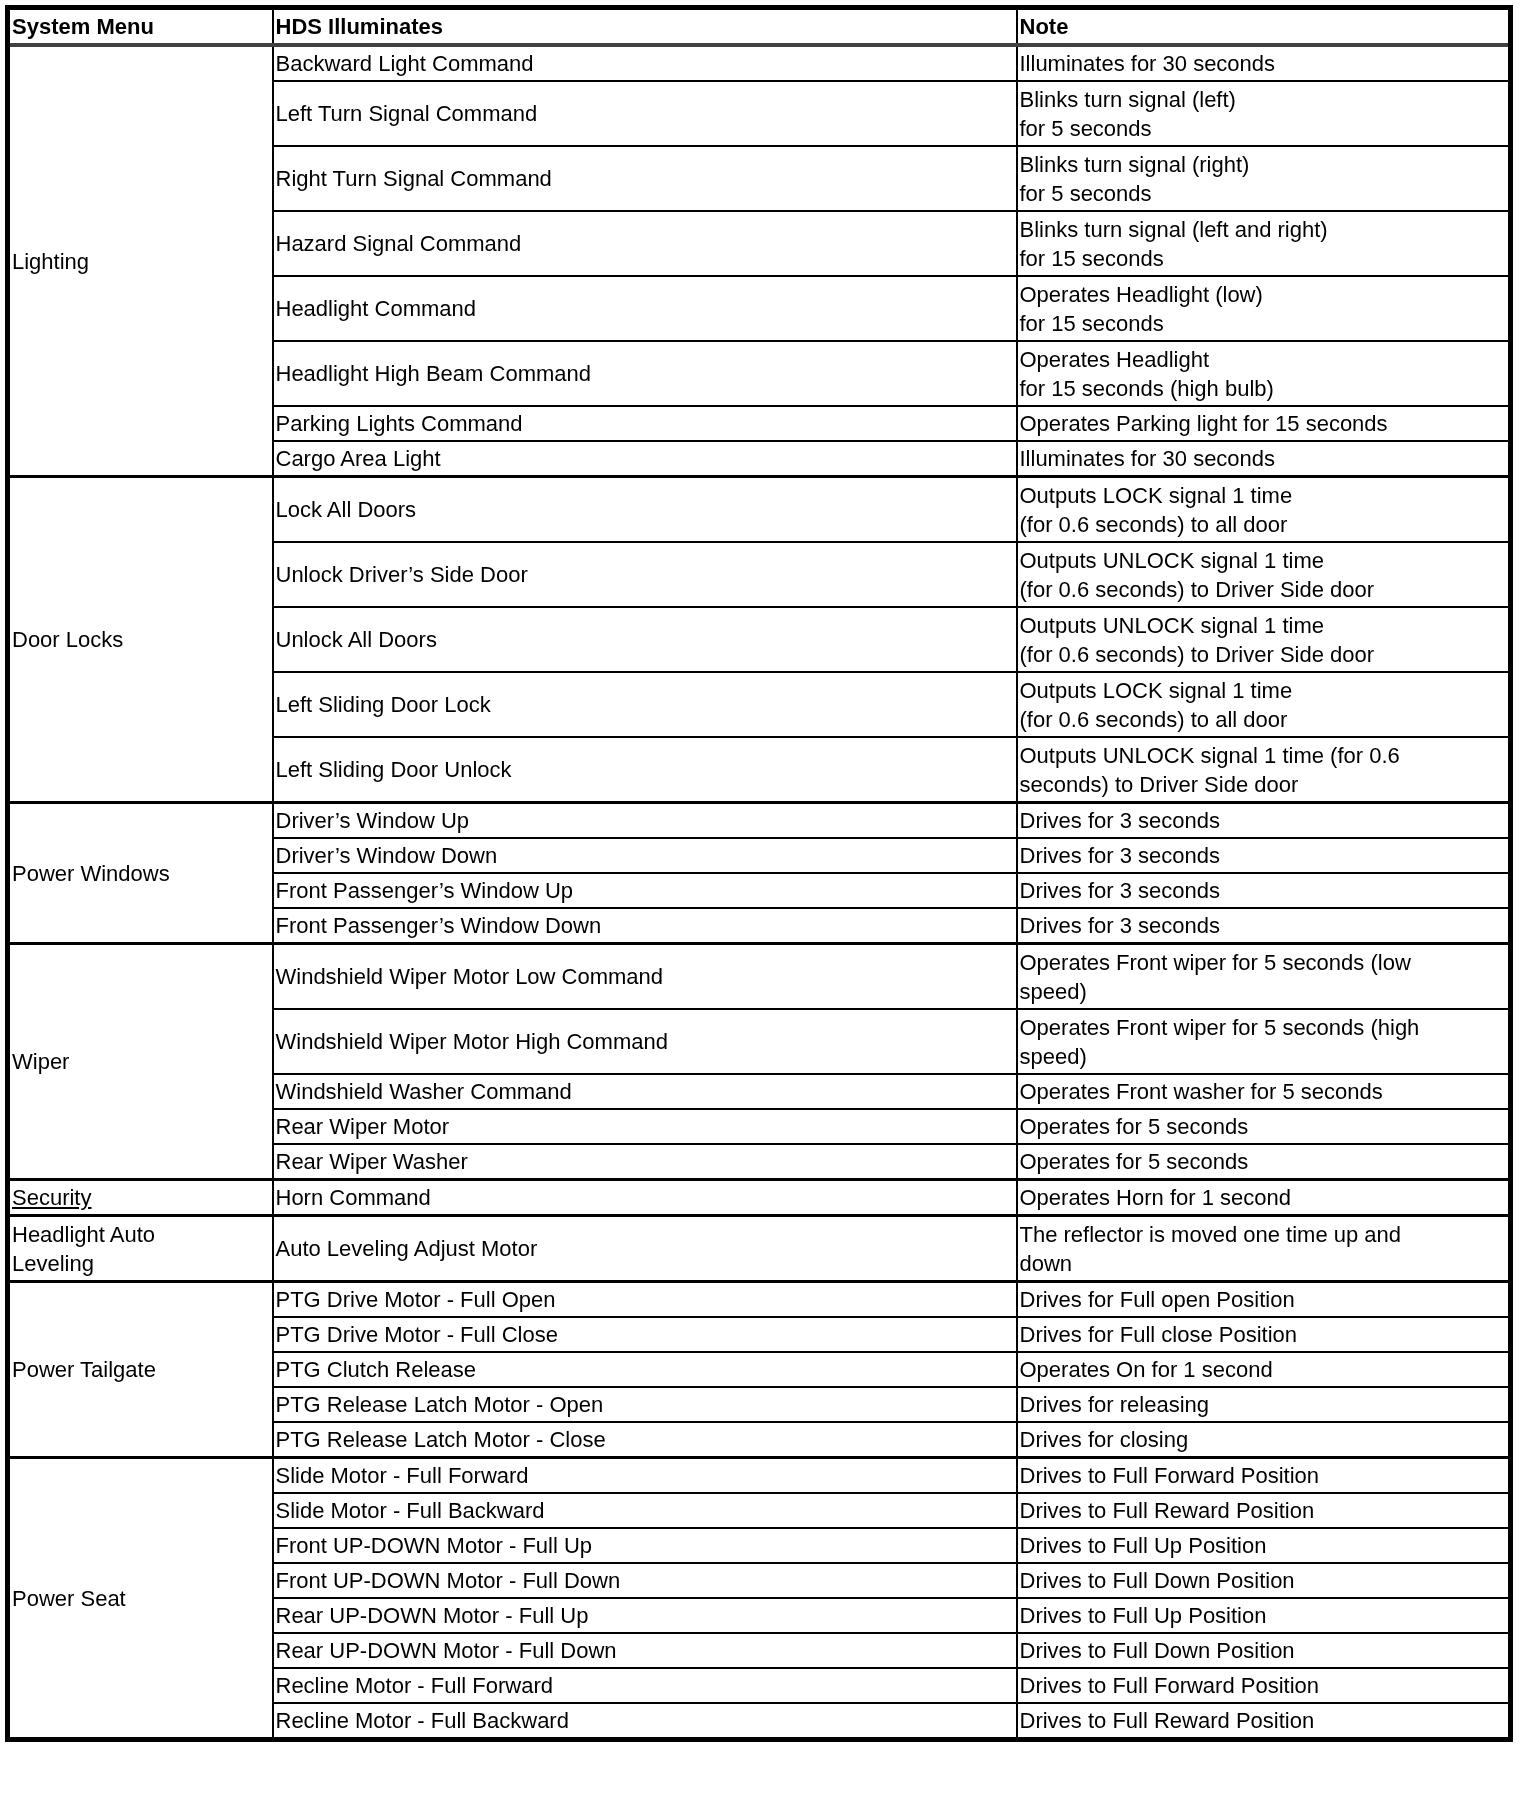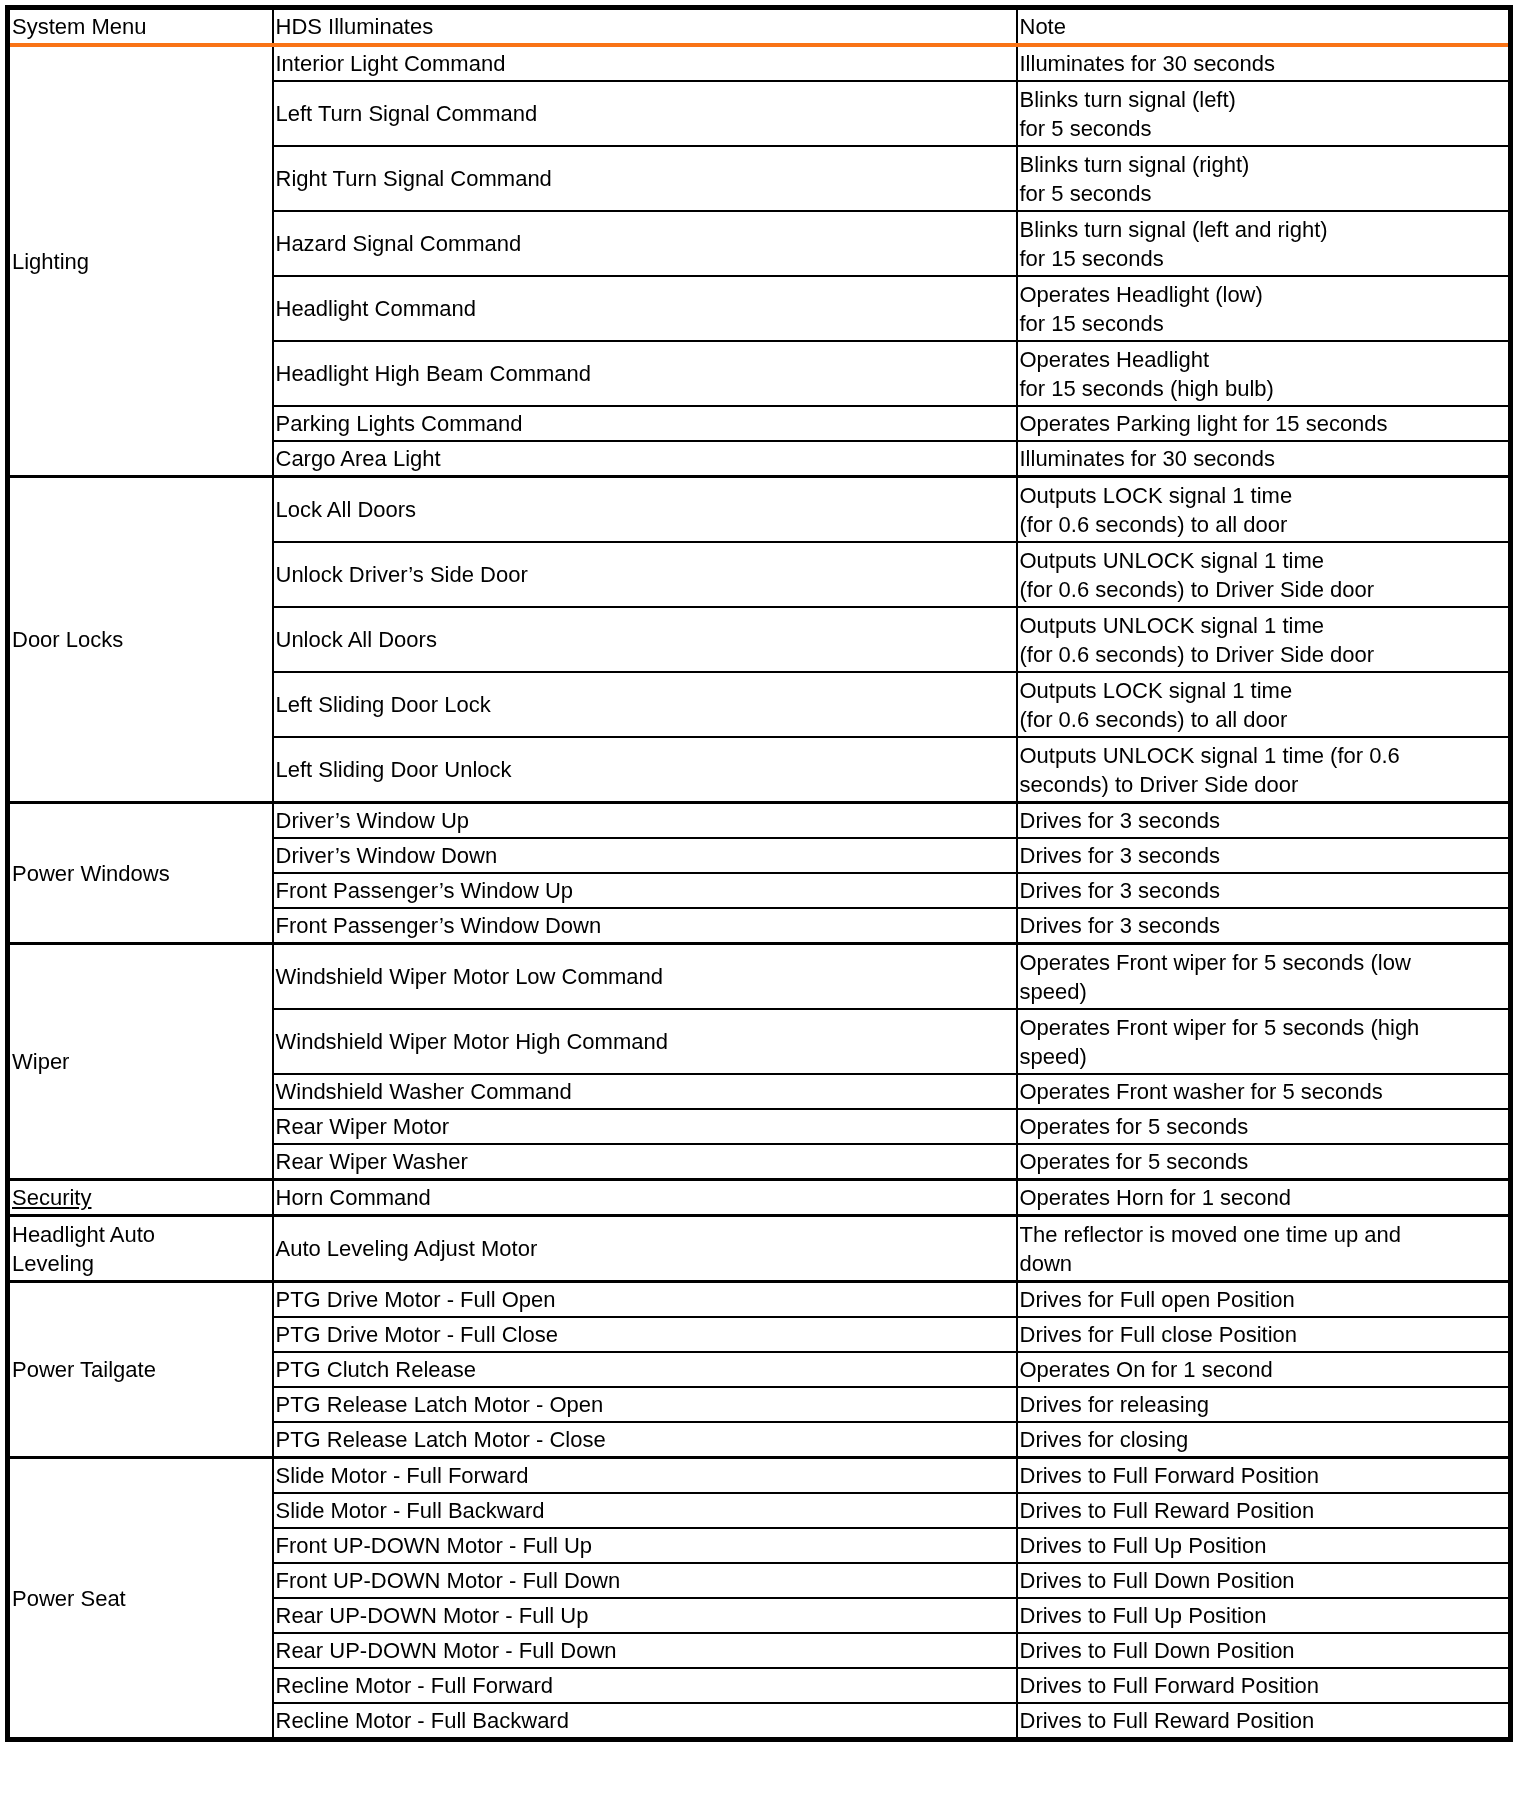--- a/index.html
+++ b/index.html
@@ -3,21 +3,21 @@
 <meta charset="utf-8">
 <style>
   html, body { margin: 0; padding: 0; background: #ffffff; }
   body { width: 1520px; height: 1802px; position: relative; overflow: hidden;
          font-family: "Liberation Sans", sans-serif; color: #000; }
   table.hds { position: absolute; left: 5px; top: 5px; width: 1503px;
               border-collapse: collapse; border: 5px solid #000; table-layout: fixed; }
   table.hds td, table.hds th { border: 2px solid #000; padding: 0 0 0 2px;
               font-size: 22px; line-height: 29px; vertical-align: middle;
               text-align: left; white-space: pre-line; }
-  table.hds th { font-weight: normal; height: 33px; border-bottom: 4px solid #f97316; }
+  table.hds th { font-weight: bold; height: 33px; border-bottom: 4px solid #404040; }
   col.c1 { width: 265px; }
   col.c2 { width: 744px; }
   col.c3 { width: 494px; }
   tr.single td { height: 33px; }
   tr.double td { height: 63px; }
   td.group { vertical-align: middle; }
   tr.group-end td { border-bottom: 3px solid #000; }
 </style>
 </head>
 <body>
@@ -31,21 +31,21 @@
   <thead>
     <tr>
       <th>System Menu</th>
       <th>HDS Illuminates</th>
       <th>Note</th>
     </tr>
   </thead>
   <tbody id="tbody">
       <tr class="single">
         <td class="group" rowspan="8" style="border-bottom: 3px solid rgb(0, 0, 0);">Lighting</td>
-        <td>Interior Light Command</td>
+        <td>Backward Light Command</td>
         <td>Illuminates for 30 seconds</td>
       </tr>
       <tr class="double">
         <td>Left Turn Signal Command</td>
         <td>Blinks turn signal (left)
 for 5 seconds</td>
       </tr>
       <tr class="double">
         <td>Right Turn Signal Command</td>
         <td>Blinks turn signal (right)

